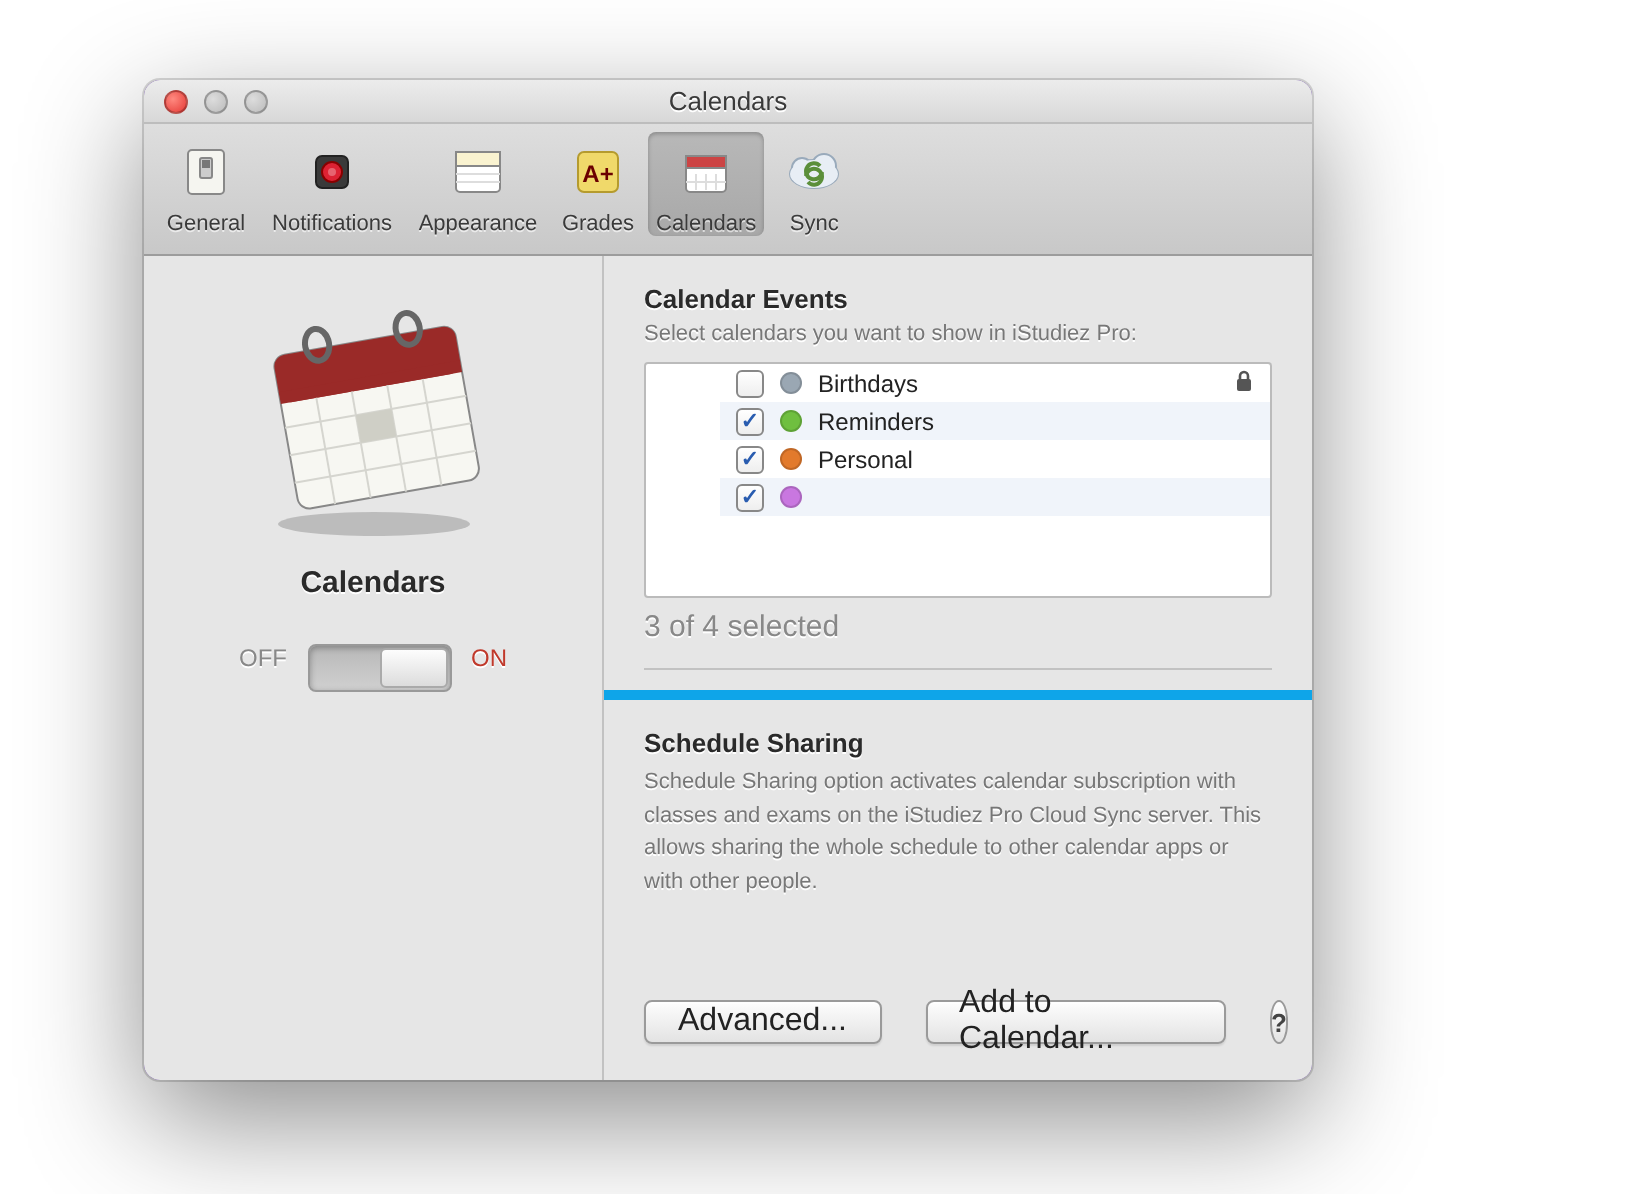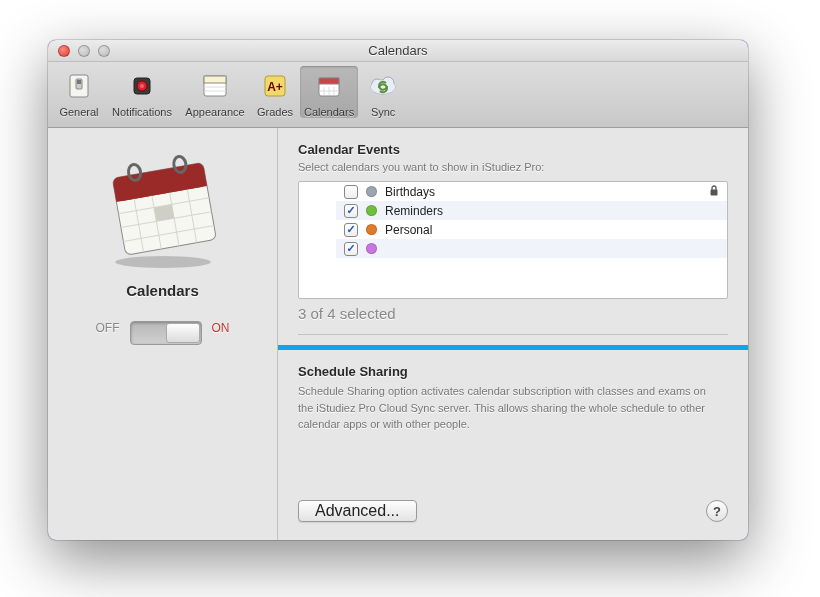--- a/index.html
+++ b/index.html
@@ -1,18 +1,18 @@
 <!DOCTYPE html>
 <html><head>
 <meta charset="utf-8">
 <style>
   * { box-sizing: border-box; margin: 0; padding: 0; font-family: "Lucida Grande", "Helvetica Neue", Arial, sans-serif; }
   body { background: #fff; width: 820px; height: 597px; position: relative; }
   .shadow {
-    position: absolute; left: 48px; top: 40px; width: 700px; height: 500px;
+    position: absolute; left: 72px; top: 40px; width: 584px; height: 500px;
     border-radius: 8px;
     box-shadow: 0 20px 60px rgba(0,0,0,0.45), 0 0 0 1px rgba(0,0,0,0.15);
     background: #4c1d95;
     overflow: hidden;
   }
   
   .titlebar {
     height: 22px;
     background: linear-gradient(#ececec, #d8d8d8);
     border-bottom: 1px solid #bdbdbd;
@@ -271,19 +271,20 @@
         </div>
         <div class="count">3 of 4 selected</div>
         <div class="sep"></div>
       </div>
 
       <div class="panel-bot">
         <div class="sec-title">Schedule Sharing</div>
         <div class="desc">Schedule Sharing option activates calendar subscription with classes and exams on the iStudiez Pro Cloud Sync server. This allows sharing the whole schedule to other calendar apps or with other people.</div>
         <div class="btn-row">
           <div class="mac-btn">Advanced...</div>
+          <div class="mac-btn" style="min-width:150px">Add to Calendar...</div>
           <div class="help-btn">?</div>
         </div>
       </div>
     </div>
   </div>
 
 </div>
 
 </body></html>

